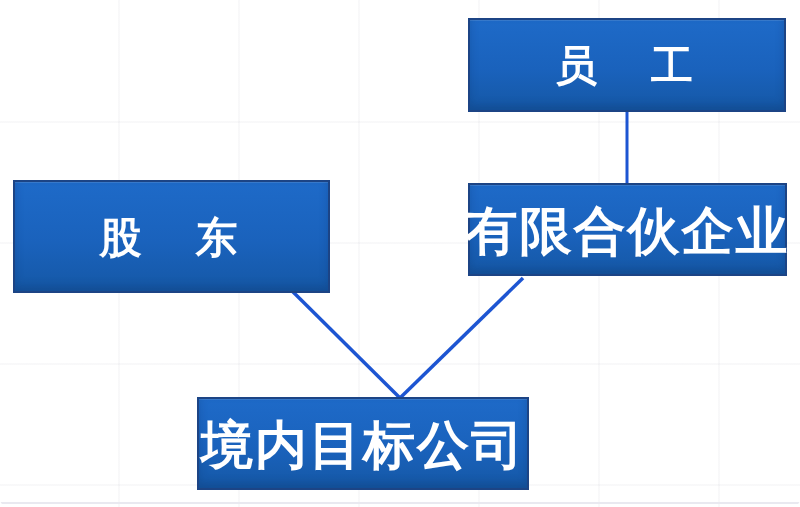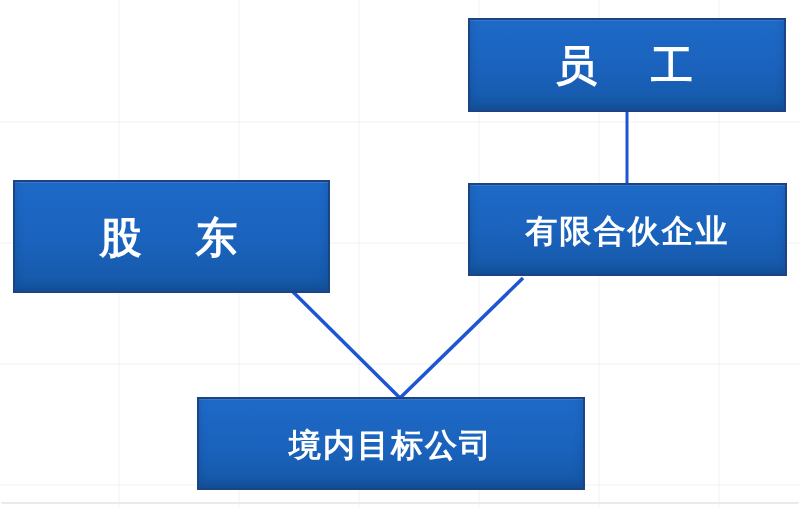--- a/index.html
+++ b/index.html
@@ -34,31 +34,31 @@
     background: linear-gradient(180deg, #1e6ac8 0%, #1a62bc 55%, #1558a6 100%);
     border: 2px solid #1c4485;
     box-shadow: inset 0 -5px 8px rgba(10, 35, 80, 0.22), inset 0 1px 0 rgba(255,255,255,0.12);
     display: flex;
     align-items: center;
     justify-content: center;
   }
   .node-label {
     color: #ffffff;
     font-weight: 700;
-    font-size: 32px;
+    font-size: 52px;
     line-height: 1;
     letter-spacing: 2px;
     white-space: nowrap;
     text-align: center;
     padding-top: 2px;
   }
   .node-employee    { left: 468px; top: 18px;  width: 318px; height: 94px; }
   .node-shareholder { left: 13px;  top: 180px; width: 317px; height: 113px; }
   .node-partnership { left: 468px; top: 183px; width: 319px; height: 93px; }
-  .node-target      { left: 197px; top: 397px; width: 388px; height: 93px; }
+  .node-target      { left: 197px; top: 397px; width: 332px; height: 93px; }
   .node-employee .node-label,
   .node-shareholder .node-label { font-size: 42px; letter-spacing: 6px; }
   .bottom-hairline {
     position: absolute;
     left: 0;
     top: 502px;
     width: 800px;
     height: 2px;
     background: #e9e9f0;
   }

